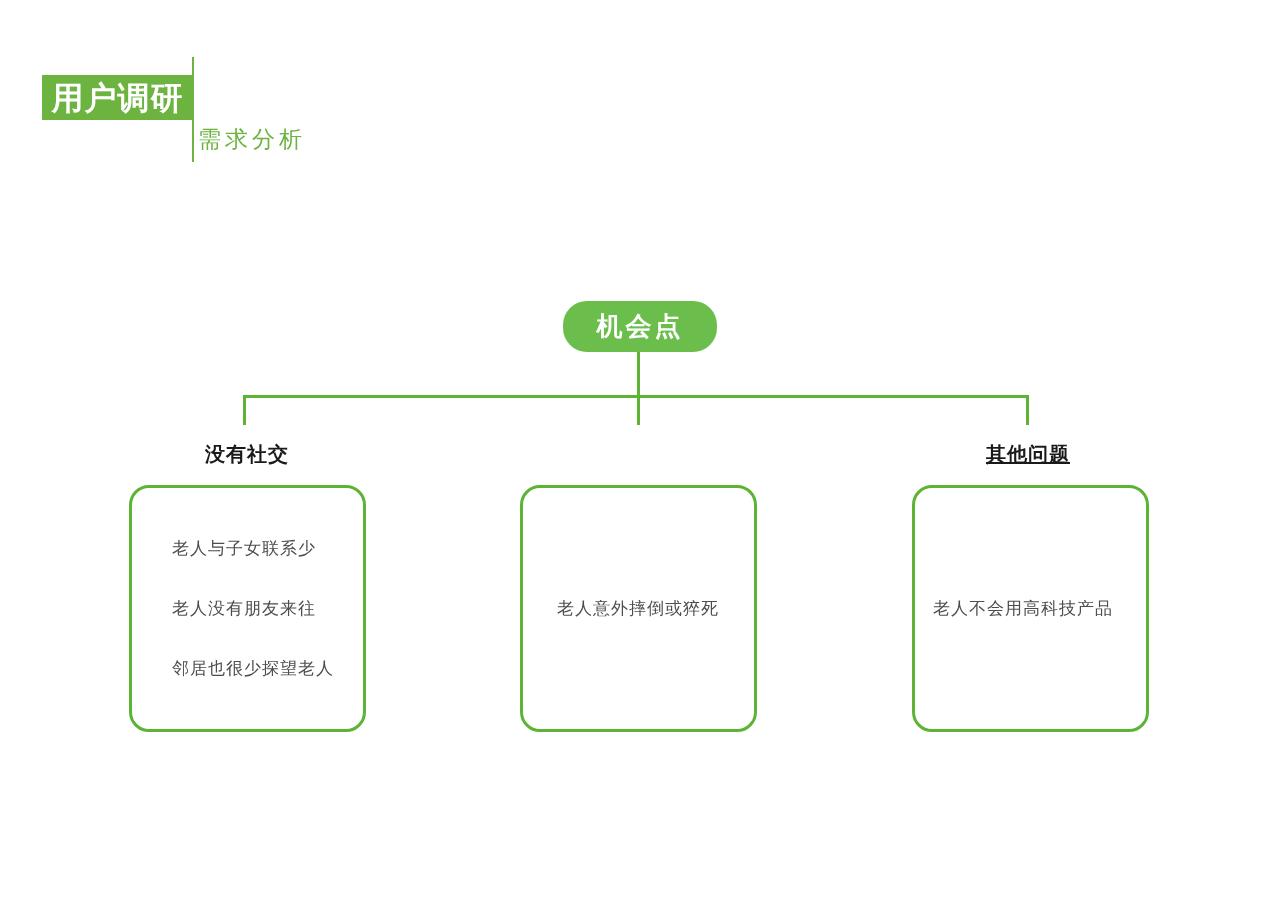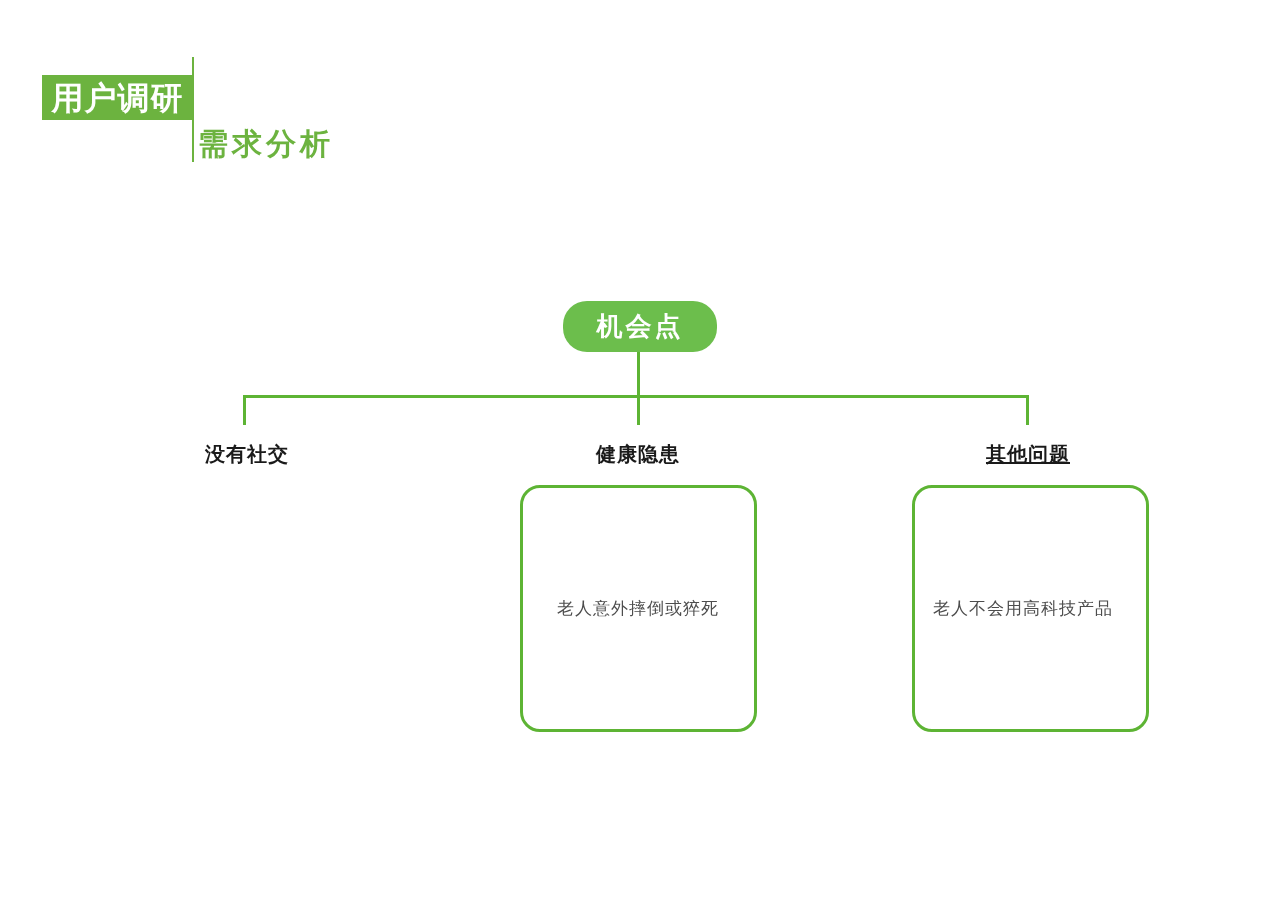--- a/index.html
+++ b/index.html
@@ -27,21 +27,21 @@
     display: flex; align-items: center; justify-content: center;
     line-height: 1;
   }
   .header-vline {
     position: absolute; left: 192px; top: 45px; width: 2px; height: 105px;
     background: var(--header-green);
   }
   .subtitle {
     position: absolute; left: 198px; top: 114px;
     color: var(--header-green);
-    font-size: 30px; font-weight: 700; letter-spacing: 4px; line-height: 1.2;
+    font-size: 23px; font-weight: 400; letter-spacing: 4px; line-height: 1.2;
   }
 
   
   .root-node {
     position: absolute; left: 563px; top: 289px; width: 154px; height: 51px;
     background: var(--node-green); border-radius: 24px;
     color: #ffffff; font-size: 26px; letter-spacing: 3px;
     display: flex; align-items: center; justify-content: center; font-weight: bold;
   }
 
@@ -95,22 +95,28 @@
 
   <div class="root-node">机会点</div>
 
   <div class="line stem"></div>
   <div class="line cross-bar"></div>
   <div class="line drop-left"></div>
   <div class="line drop-center"></div>
   <div class="line drop-right"></div>
 
   <div class="branch-heading heading-1">没有社交</div>
+  <div class="branch-box box-1">
+    <div class="box-content">
+      <div class="box-item">老人与子女联系少</div>
+      <div class="box-item">老人没有朋友来往</div>
+      <div class="box-item">邻居也很少探望老人</div>
+    </div>
+  </div>
 
-  <div class="branch-heading heading-2">健康隐患</div>
   <div class="branch-box box-2">
     <div class="box-content">
       <div class="box-item">老人意外摔倒或猝死</div>
     </div>
   </div>
 
   <div class="branch-heading heading-3">其他问题</div>
   <div class="branch-box box-3">
     <div class="box-content">
       <div class="box-item">老人不会用高科技产品</div>

